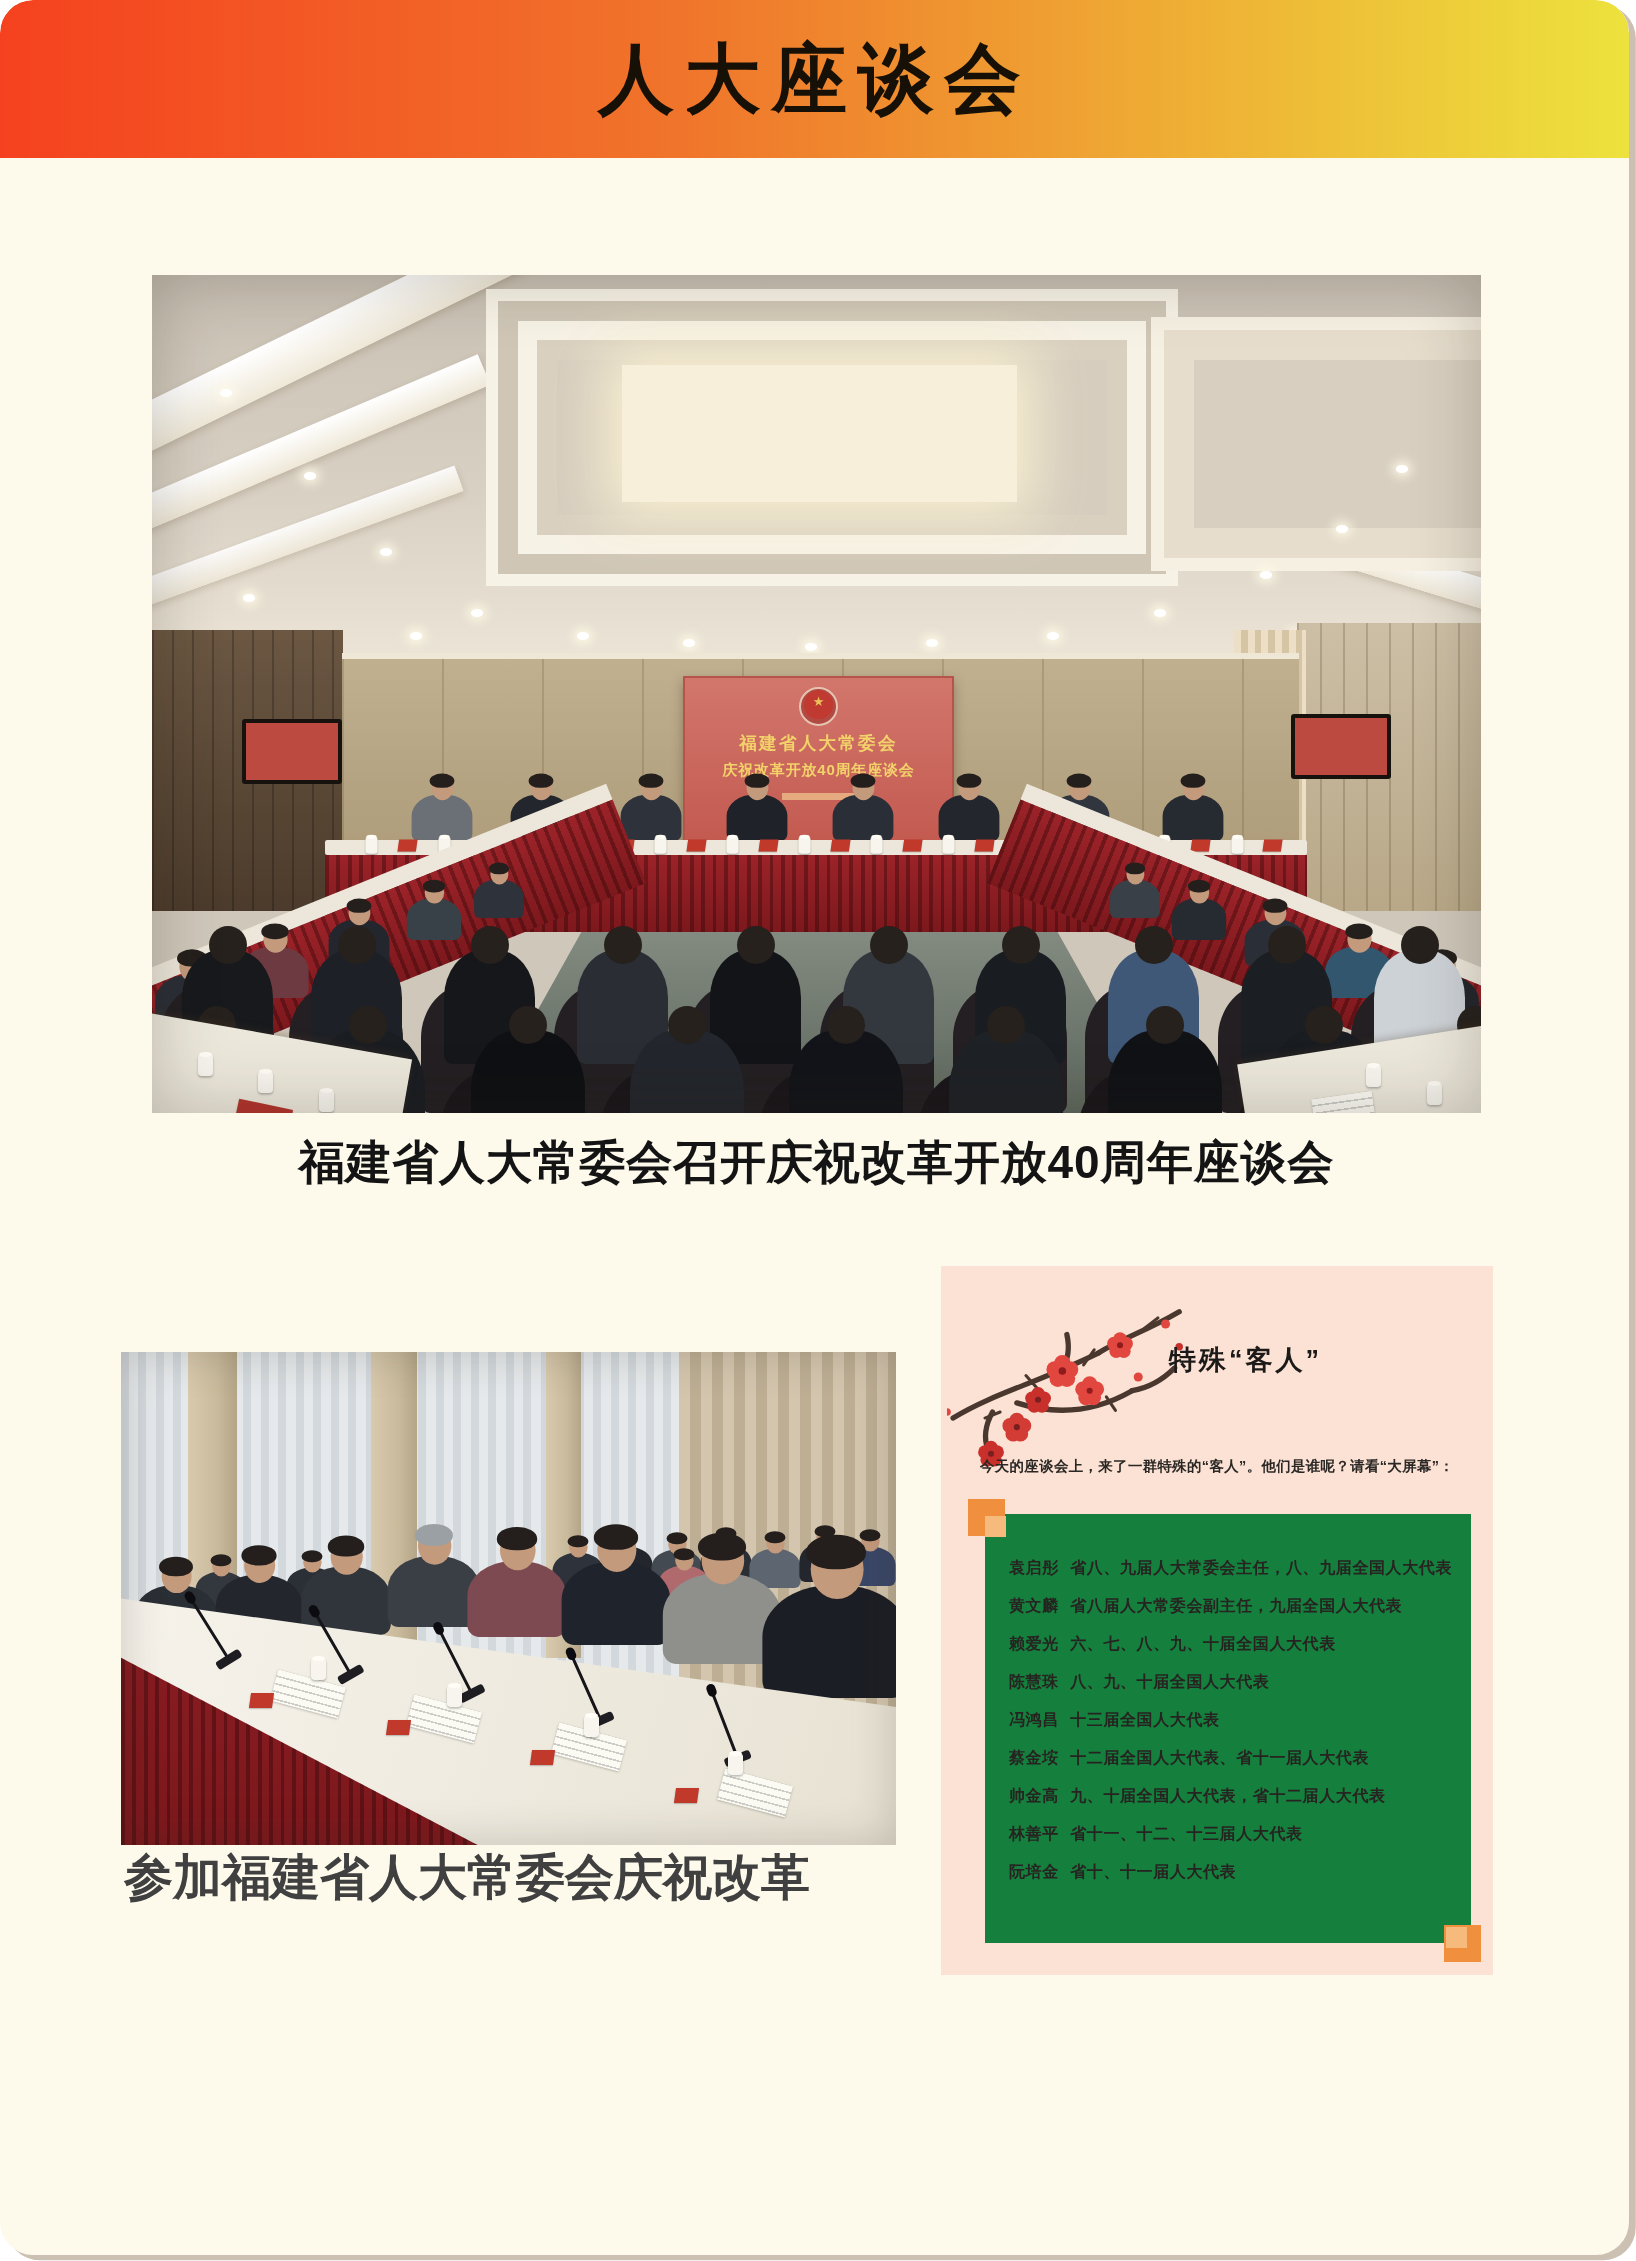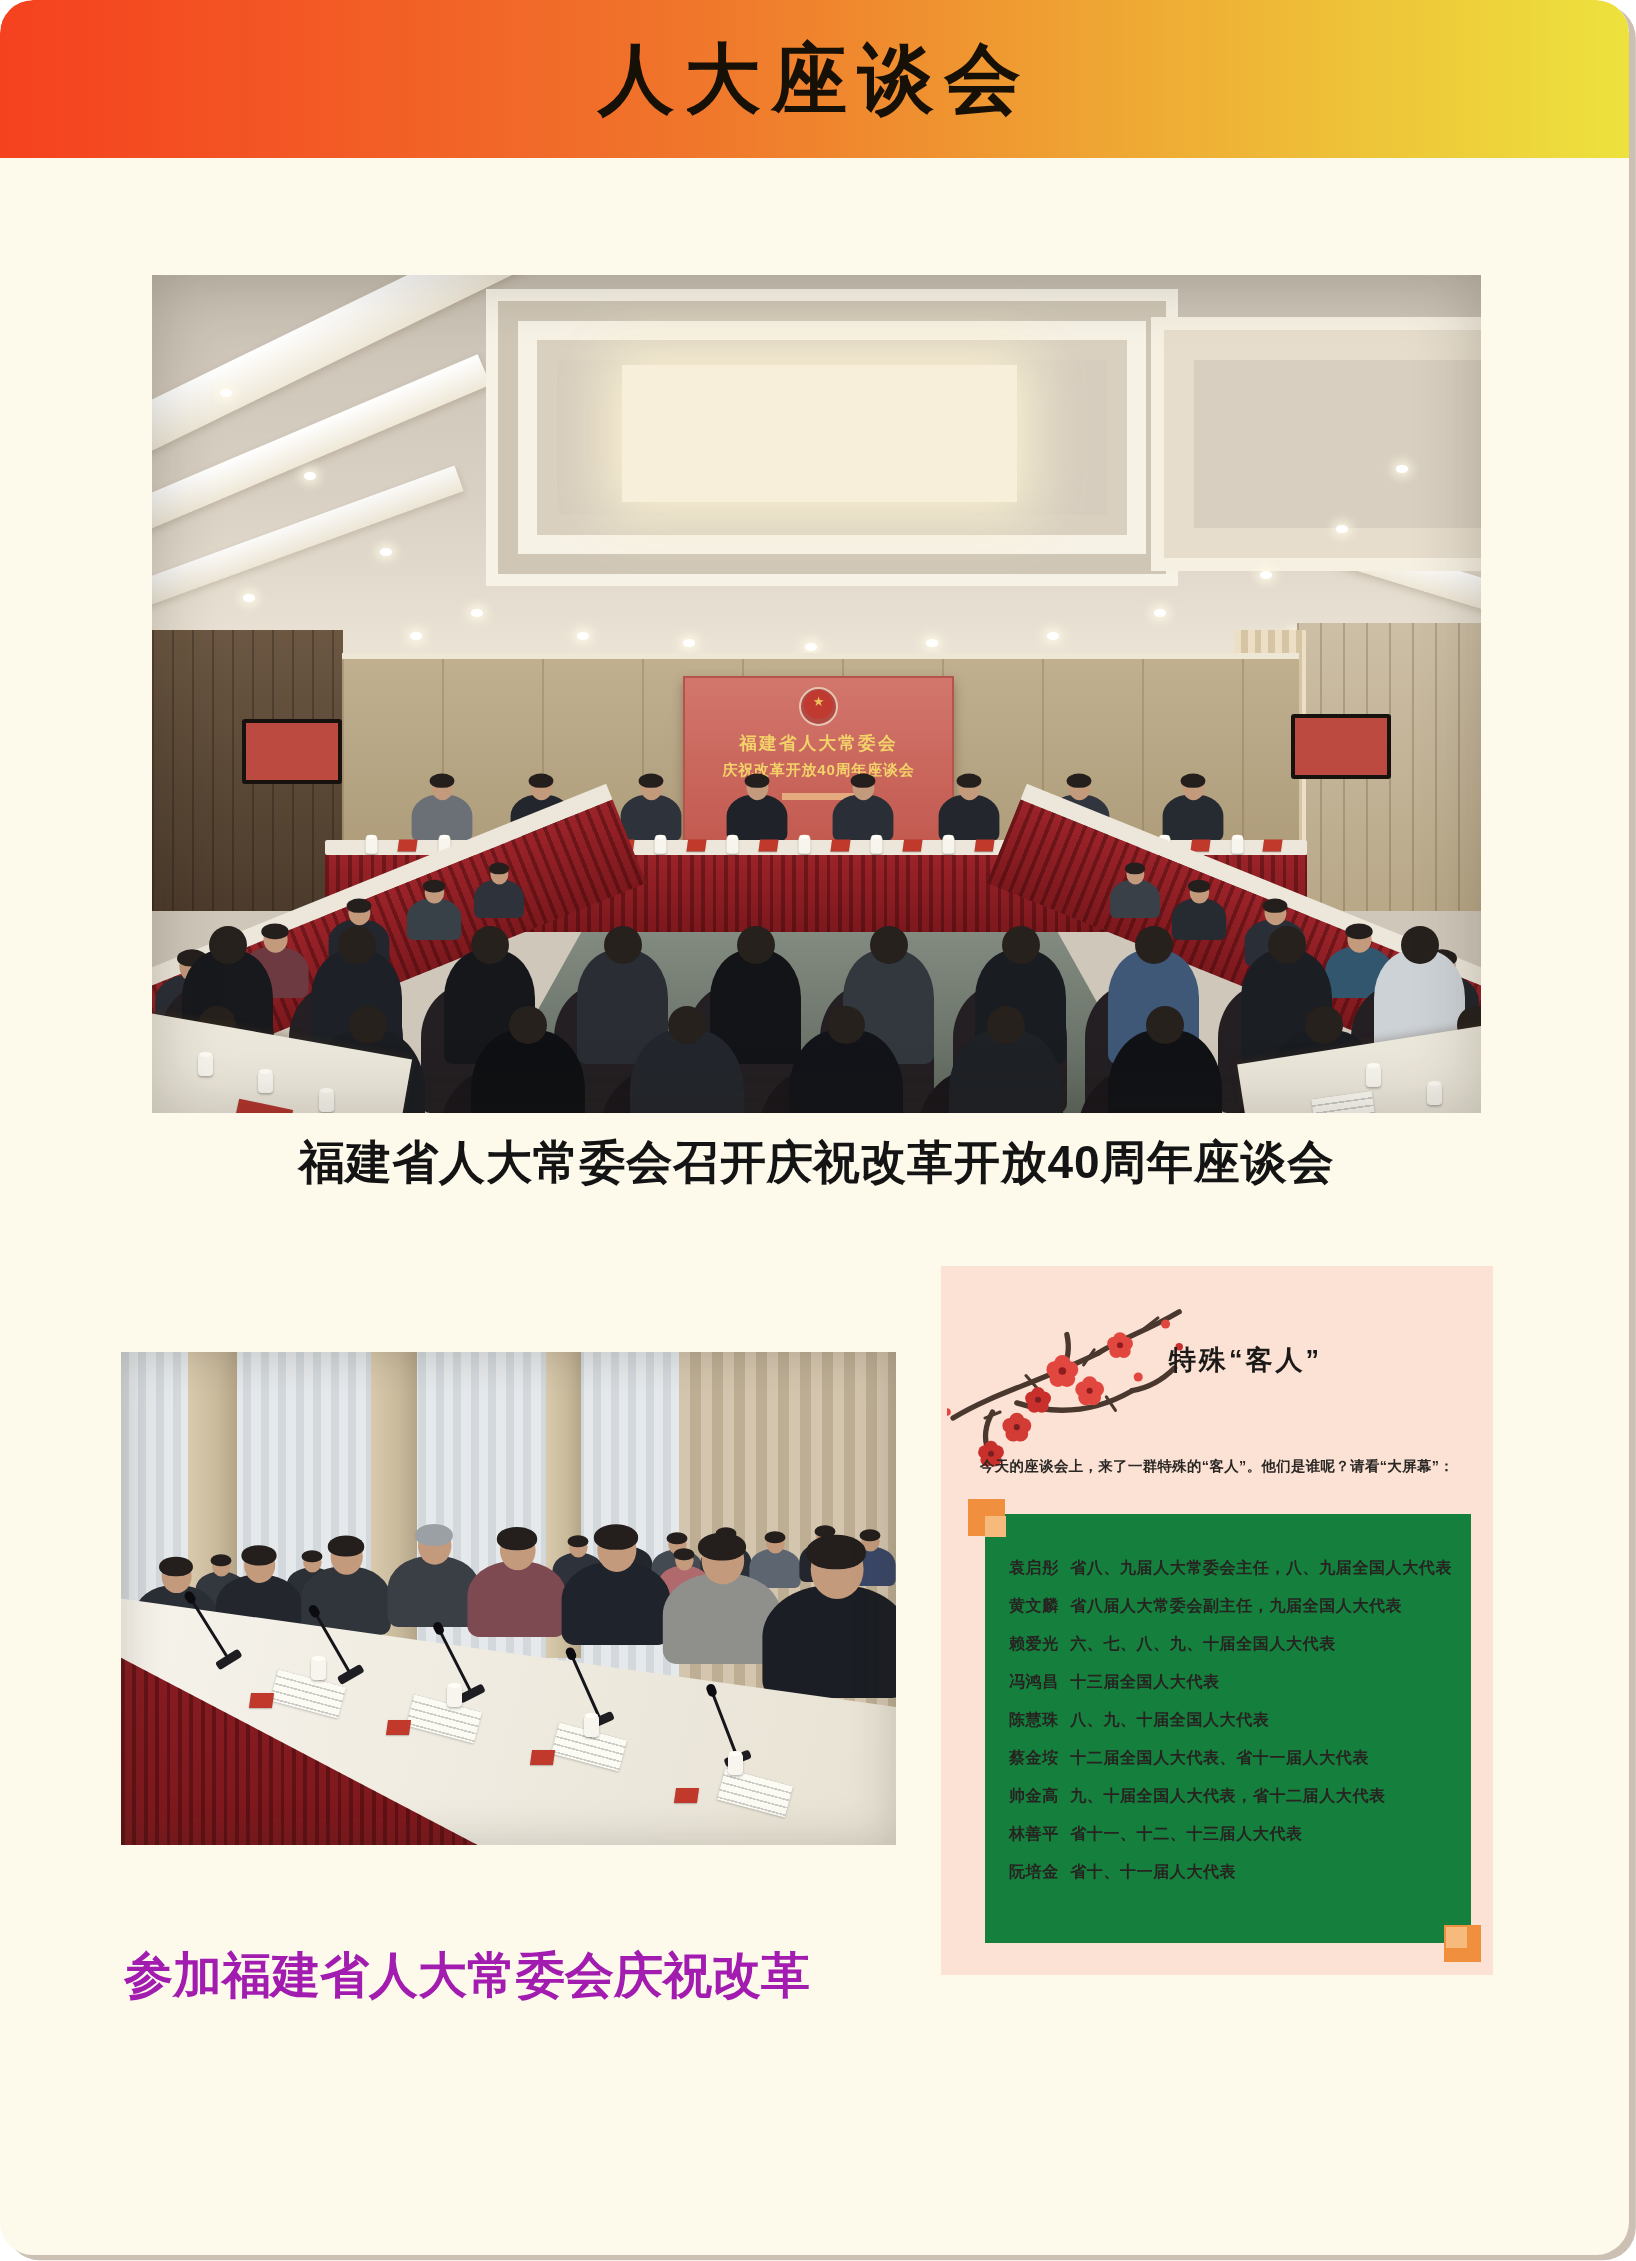--- a/index.html
+++ b/index.html
@@ -18,22 +18,22 @@
 
   
   .photo{position:absolute;overflow:hidden;background:#cfc7ba;}
   #photo1{left:152px;top:275px;width:1329px;height:838px;}
   #photo2{left:121px;top:1352px;width:775px;height:493px;}
   .layer{position:absolute;inset:0;}
 
   
   .cap1{position:absolute;left:152px;top:1132px;width:1329px;text-align:center;
         font-size:46px;font-weight:600;letter-spacing:0.8px;color:#141414;}
-  .cap2{position:absolute;left:124px;top:1936px;width:827px;font-size:49px;font-weight:600;
-        line-height:79px;color:#a21caf;}
+  .cap2{position:absolute;left:124px;top:1838px;width:827px;font-size:49px;font-weight:600;
+        line-height:79px;color:#404040;}
   .cap2 .note{font-family:"DejaVu Serif","Liberation Serif",serif;font-weight:400;font-size:46px;}
 
   
   .sidebar{position:absolute;left:941px;top:1266px;width:552px;height:709px;background:#FBE2D5;}
   .sb-title{position:absolute;left:228px;top:76px;width:304px;font-size:27px;font-weight:700;
             letter-spacing:3px;color:#1c1a18;}
   .sb-intro{position:absolute;left:39px;top:191px;width:486px;font-size:14.4px;font-weight:700;
             letter-spacing:0.4px;color:#2a2724;}
   .sb-inner{position:absolute;left:44px;top:248px;width:486px;height:429px;background:#15803d;
             padding:44px 13.7px 0 24px;box-sizing:border-box;}
@@ -555,25 +555,25 @@
 
   <div class="guest-row">
     <span class="g-name">黄文麟</span><span class="g-desc">省八届人大常委会副主任，九届全国人大代表</span>
   </div>
 
   <div class="guest-row">
     <span class="g-name">赖爱光</span><span class="g-desc">六、七、八、九、十届全国人大代表</span>
   </div>
 
   <div class="guest-row">
+    <span class="g-name">陈慧珠</span><span class="g-desc">八、九、十届全国人大代表</span>
+  </div>
+
+  <div class="guest-row">
     <span class="g-name">冯鸿昌</span><span class="g-desc">十三届全国人大代表</span>
-  </div>
-
-  <div class="guest-row">
-    <span class="g-name">陈慧珠</span><span class="g-desc">八、九、十届全国人大代表</span>
   </div>
 
   <div class="guest-row">
     <span class="g-name">蔡金垵</span><span class="g-desc">十二届全国人大代表、省十一届人大代表</span>
   </div>
 
   <div class="guest-row">
     <span class="g-name">帅金高</span><span class="g-desc">九、十届全国人大代表，省十二届人大代表</span>
   </div>
 

